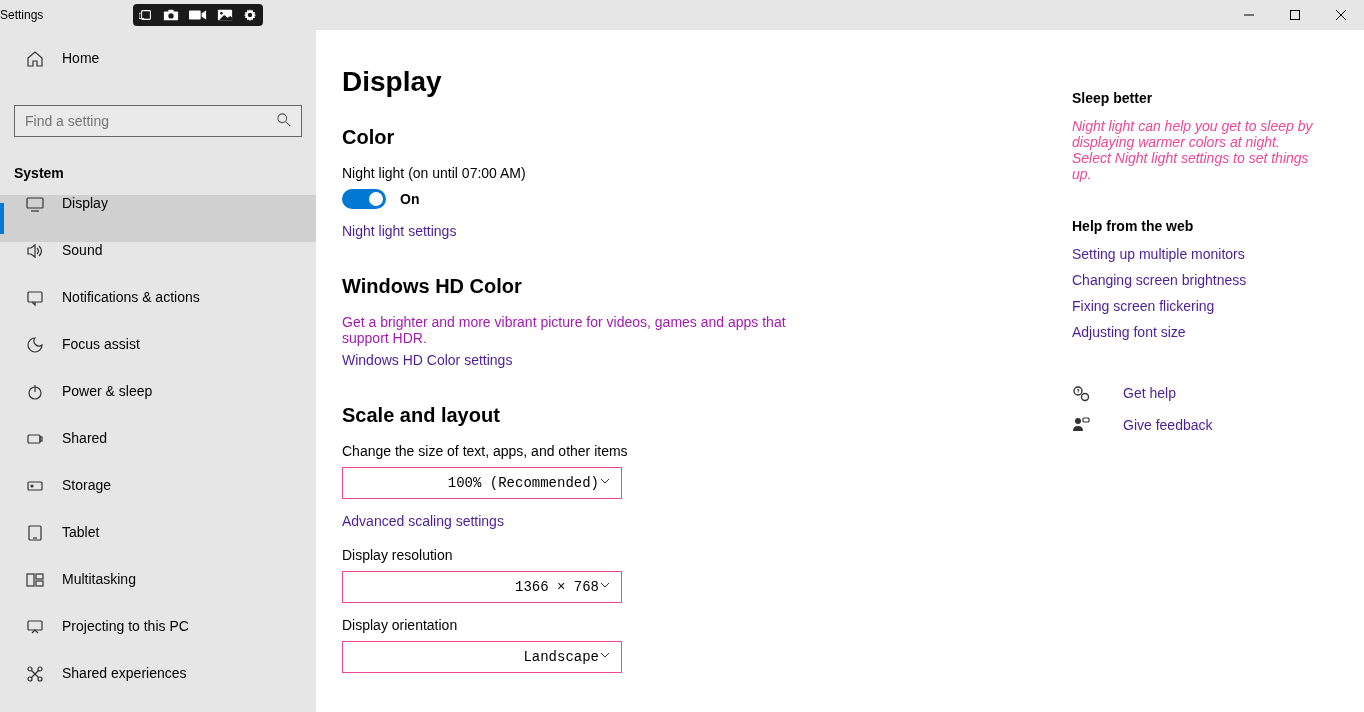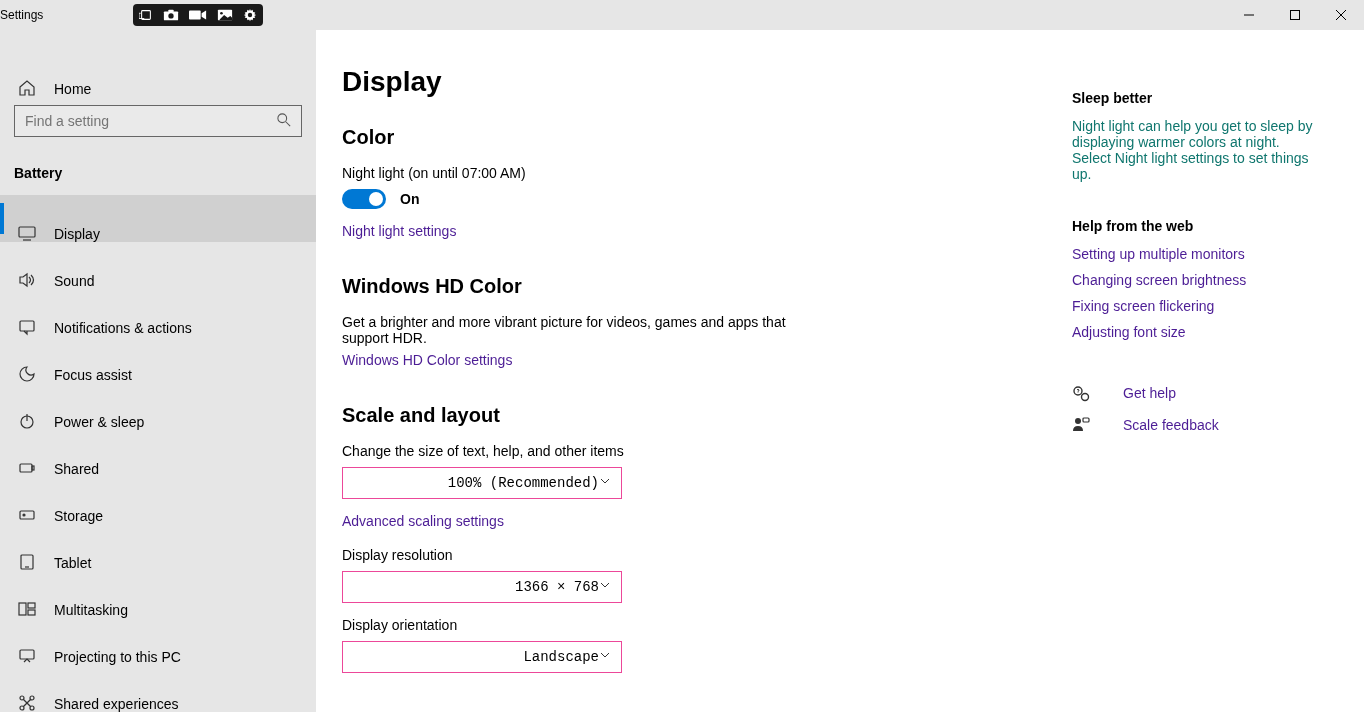--- a/index.html
+++ b/index.html
@@ -60,23 +60,23 @@
   .sidebar {
     width: 316px;
     background: #e6e6e6;
     display: flex;
     flex-direction: column;
     padding-top: 20px;
     overflow: hidden;
   }
   .nav-home, .nav-item {
     display: flex;
-    align-items: flex-end;
+    align-items: flex-start;
     height: 48px;
-    padding-left: 18px;
+    padding-left: 26px;
     gap: 18px;
     cursor: pointer;
   }
   .nav-home {
     margin-bottom: 8px;
   }
   .nav-item.active {
     background: #d0d0d0;
     position: relative;
   }
@@ -146,21 +146,21 @@
     font-weight: 600;
     margin-bottom: 16px;
   }
   .label {
     font-size: 14px;
     color: #000;
     margin-bottom: 8px;
   }
   .desc {
     font-size: 14px;
-    color: #000000;
+    color: #a21caf;
     margin-bottom: 6px;
     max-width: 460px;
   }
   .link {
     color: #4c1d95;
     font-size: 14px;
     cursor: pointer;
     display: inline-block;
   }
   .toggle-row {
@@ -208,23 +208,24 @@
     flex: 1;
     padding: 60px 20px 0 12px;
   }
   .rpanel .h3 {
     font-size: 14px;
     font-weight: 600;
     margin-bottom: 12px;
   }
   .rpanel .p {
     font-size: 14px;
-    color: #0f766e;
+    color: #ec4899;
     margin-bottom: 36px;
     max-width: 250px;
+    font-style: italic;
   }
   .rlinks .link {
     display: block;
     margin-bottom: 10px;
   }
   .action-row {
     display: flex;
     align-items: center;
     gap: 33px;
     margin-bottom: 14px;
@@ -304,21 +305,21 @@
         <input placeholder="Find a setting" style="">
         <span class="search-icon">
           <svg width="14" height="14" viewBox="0 0 16 16">
               <circle cx="6" cy="6" r="5" fill="none" stroke="#555" stroke-width="1.2"></circle>
               <line x1="10" y1="10" x2="15" y2="15" stroke="#555" stroke-width="1.2"></line>
             </svg>
         </span>
       </div>
     </div>
 
-    <div class="sys-heading">Battery</div>
+    <div class="sys-heading">System</div>
 
     <div class="nav-item active">
       <span class="nav-icon">
         <svg width="18" height="18" viewBox="0 0 18 18">
             <rect x="1" y="3" width="16" height="10" rx="1"></rect>
             <line x1="5" y1="16" x2="13" y2="16"></line>
           </svg>
       </span>
       <span>Display</span>
     </div>
@@ -446,21 +447,21 @@
       </div>
 
       <div class="section">
         <div class="h2">Windows HD Color</div>
         <div class="desc">Get a brighter and more vibrant picture for videos, games and apps that support HDR.</div>
         <span class="link">Windows HD Color settings</span>
       </div>
 
       <div class="section">
         <div class="h2">Scale and layout</div>
-        <div class="label">Change the size of text, help, and other items</div>
+        <div class="label">Change the size of text, apps, and other items</div>
         <div class="dropdown">
           <span>100% (Recommended)</span>
           <span class="chev">
             <svg width="12" height="12" viewBox="0 0 12 12">
                 <path d="M2 4 L6 8 L10 4"></path>
               </svg>
           </span>
         </div>
         <span class="link">Advanced scaling settings</span>
         <div class="spacer-md"></div>
@@ -511,18 +512,18 @@
           <span class="link">Get help</span>
         </div>
         <div class="action-row">
           <span class="action-icon">
             <svg width="18" height="18" viewBox="0 0 18 18">
                 <circle cx="6" cy="5" r="3" fill="#333"></circle>
                 <path d="M1 15 Q1 10 6 10 Q11 10 11 15 Z" fill="#333"></path>
                 <rect x="11" y="2" width="6" height="4" rx="1" fill="none" stroke="#333" stroke-width="1.2"></rect>
               </svg>
           </span>
-          <span class="link">Scale feedback</span>
+          <span class="link">Give feedback</span>
         </div>
       </div>
     </div>
   </div>
 </div>
 
 </body></html>

